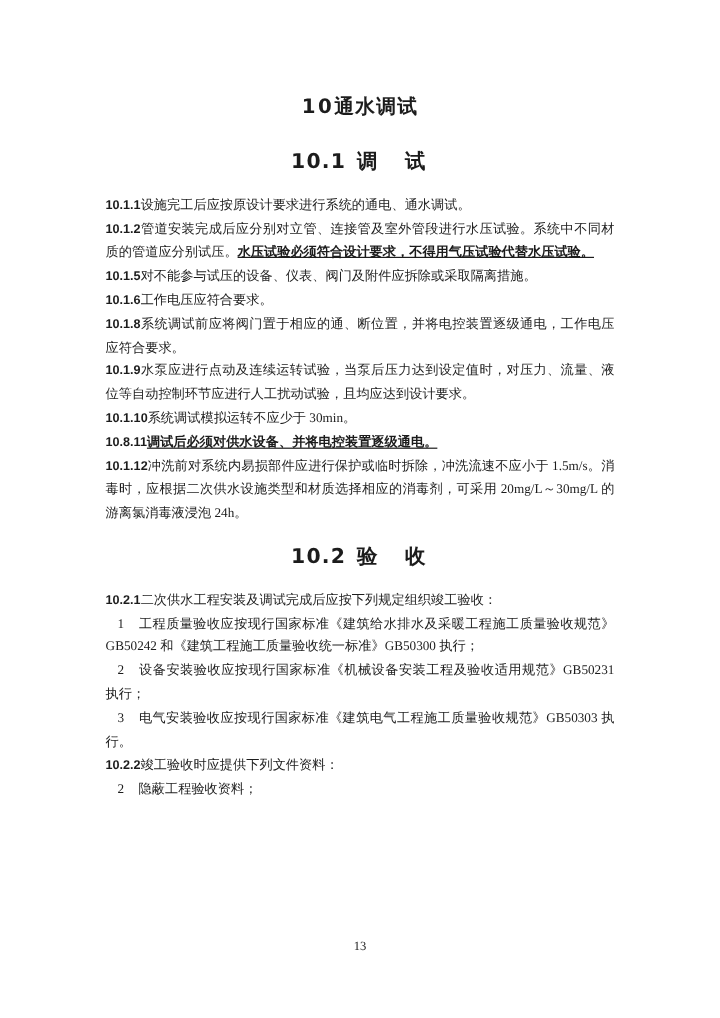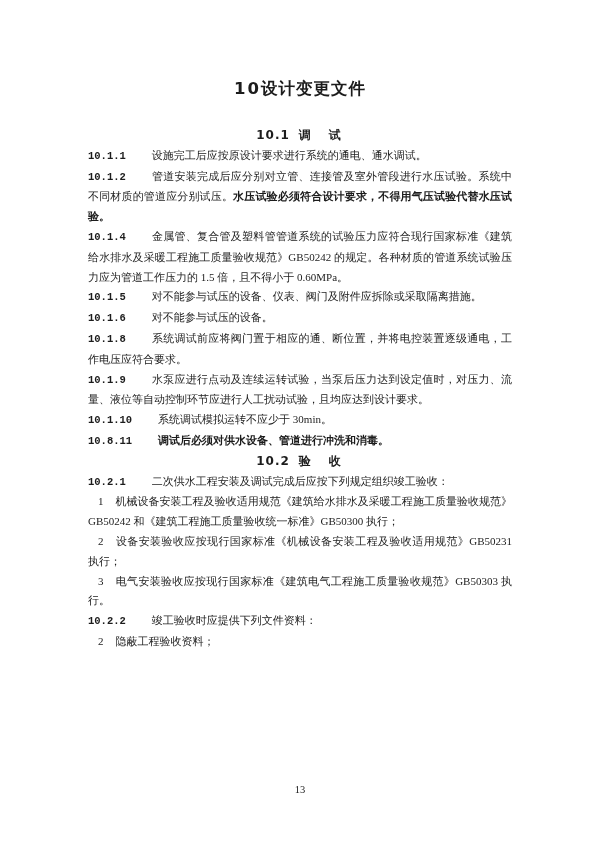--- a/index.html
+++ b/index.html
@@ -23,81 +23,81 @@
     padding-top: 77px;
     font-family: "DejaVu Sans", "Liberation Sans", sans-serif;
     font-size: 16.5px;
     line-height: 24px;
     font-weight: bold;
     text-align: center;
     letter-spacing: 1px;
   }
   h1.chapter-title .num { letter-spacing: 2px; }
   h2.section-heading {
-    margin: 0;
+    margin: 16px;
     font-family: "DejaVu Sans", "Liberation Sans", sans-serif;
-    font-size: 12px;
+    font-size: 17px;
     line-height: 19.8px;
     font-weight: bold;
     text-align: center;
     letter-spacing: 3px;
   }
   h2.section-heading .num { margin-right: 9px; letter-spacing: 1px; }
   p.clause, p.sub-item { margin: 0; padding: 0; }
   .clause-num {
-    font-family: Liberation Mono, monospace;
+    font-family: Liberation Sans, sans-serif;
     font-weight: bold;
     font-size: 10.5px;
-    margin-right: 26px;
+    margin-right: 0;
     white-space: nowrap;
   }
-  .seg.bold { font-weight: bold; }
+  .seg.bold { font-weight: bold; text-decoration: underline; }
   p.sub-item { text-indent: 10px; }
   .item-num { margin-right: 12px; }
   .page-number {
     position: absolute;
     top: 783px;
     left: 0;
     right: 0;
     text-align: center;
     font-size: 10.5px;
     line-height: 14px;
   }
 </style>
 </head>
 <body>
 
 <div class="page">
   <div class="content">
 
     <h1 class="chapter-title">
-      <span class="num">10</span><span>设计变更文件</span>
+      <span class="num">10</span><span>通水调试</span>
     </h1>
 
     <h2 class="section-heading">
       <span class="num">10.1</span><span>调　试</span>
     </h2>
     <div>
         <p class="clause"><span class="clause-num">10.1.1</span><span class="seg">设施完工后应按原设计要求进行系统的通电、通水调试。</span></p>
         <p class="clause"><span class="clause-num">10.1.2</span><span class="seg">管道安装完成后应分别对立管、连接管及室外管段进行水压试验。系统中不同材质的管道应分别试压。</span><span class="seg bold">水压试验必须符合设计要求，不得用气压试验代替水压试验。</span></p>
-        <p class="clause"><span class="clause-num">10.1.4</span><span class="seg">金属管、复合管及塑料管管道系统的试验压力应符合现行国家标准《建筑给水排水及采暖工程施工质量验收规范》GB50242 的规定。各种材质的管道系统试验压力应为管道工作压力的 1.5 倍，且不得小于 0.60MPa。</span></p>
         <p class="clause"><span class="clause-num">10.1.5</span><span class="seg">对不能参与试压的设备、仪表、阀门及附件应拆除或采取隔离措施。</span></p>
-        <p class="clause"><span class="clause-num">10.1.6</span><span class="seg">对不能参与试压的设备。</span></p>
+        <p class="clause"><span class="clause-num">10.1.6</span><span class="seg">工作电压应符合要求。</span></p>
         <p class="clause"><span class="clause-num">10.1.8</span><span class="seg">系统调试前应将阀门置于相应的通、断位置，并将电控装置逐级通电，工作电压应符合要求。</span></p>
         <p class="clause"><span class="clause-num">10.1.9</span><span class="seg">水泵应进行点动及连续运转试验，当泵后压力达到设定值时，对压力、流量、液位等自动控制环节应进行人工扰动试验，且均应达到设计要求。</span></p>
         <p class="clause"><span class="clause-num">10.1.10</span><span class="seg">系统调试模拟运转不应少于 30min。</span></p>
-        <p class="clause"><span class="clause-num">10.8.11</span><span class="seg bold">调试后必须对供水设备、管道进行冲洗和消毒。</span></p>
+        <p class="clause"><span class="clause-num">10.8.11</span><span class="seg bold">调试后必须对供水设备、并将电控装置逐级通电。</span></p>
+        <p class="clause"><span class="clause-num">10.1.12</span><span class="seg">冲洗前对系统内易损部件应进行保护或临时拆除，冲洗流速不应小于 1.5m/s。消毒时，应根据二次供水设施类型和材质选择相应的消毒剂，可采用 20mg/L～30mg/L 的游离氯消毒液浸泡 24h。</span></p>
       </div>
 
     <h2 class="section-heading">
       <span class="num">10.2</span><span>验　收</span>
     </h2>
     <div>
         <p class="clause"><span class="clause-num">10.2.1</span><span class="seg">二次供水工程安装及调试完成后应按下列规定组织竣工验收：</span></p>
-        <p class="sub-item"><span class="item-num">1</span><span>机械设备安装工程及验收适用规范《建筑给水排水及采暖工程施工质量验收规范》GB50242 和《建筑工程施工质量验收统一标准》GB50300 执行；</span></p>
+        <p class="sub-item"><span class="item-num">1</span><span>工程质量验收应按现行国家标准《建筑给水排水及采暖工程施工质量验收规范》GB50242 和《建筑工程施工质量验收统一标准》GB50300 执行；</span></p>
         <p class="sub-item"><span class="item-num">2</span><span>设备安装验收应按现行国家标准《机械设备安装工程及验收适用规范》GB50231 执行；</span></p>
         <p class="sub-item"><span class="item-num">3</span><span>电气安装验收应按现行国家标准《建筑电气工程施工质量验收规范》GB50303 执行。</span></p>
         <p class="clause"><span class="clause-num">10.2.2</span><span class="seg">竣工验收时应提供下列文件资料：</span></p>
         <p class="sub-item"><span class="item-num">2</span><span>隐蔽工程验收资料；</span></p>
       </div>
 
   </div>
 
   <div class="page-number">13</div>
 </div>

